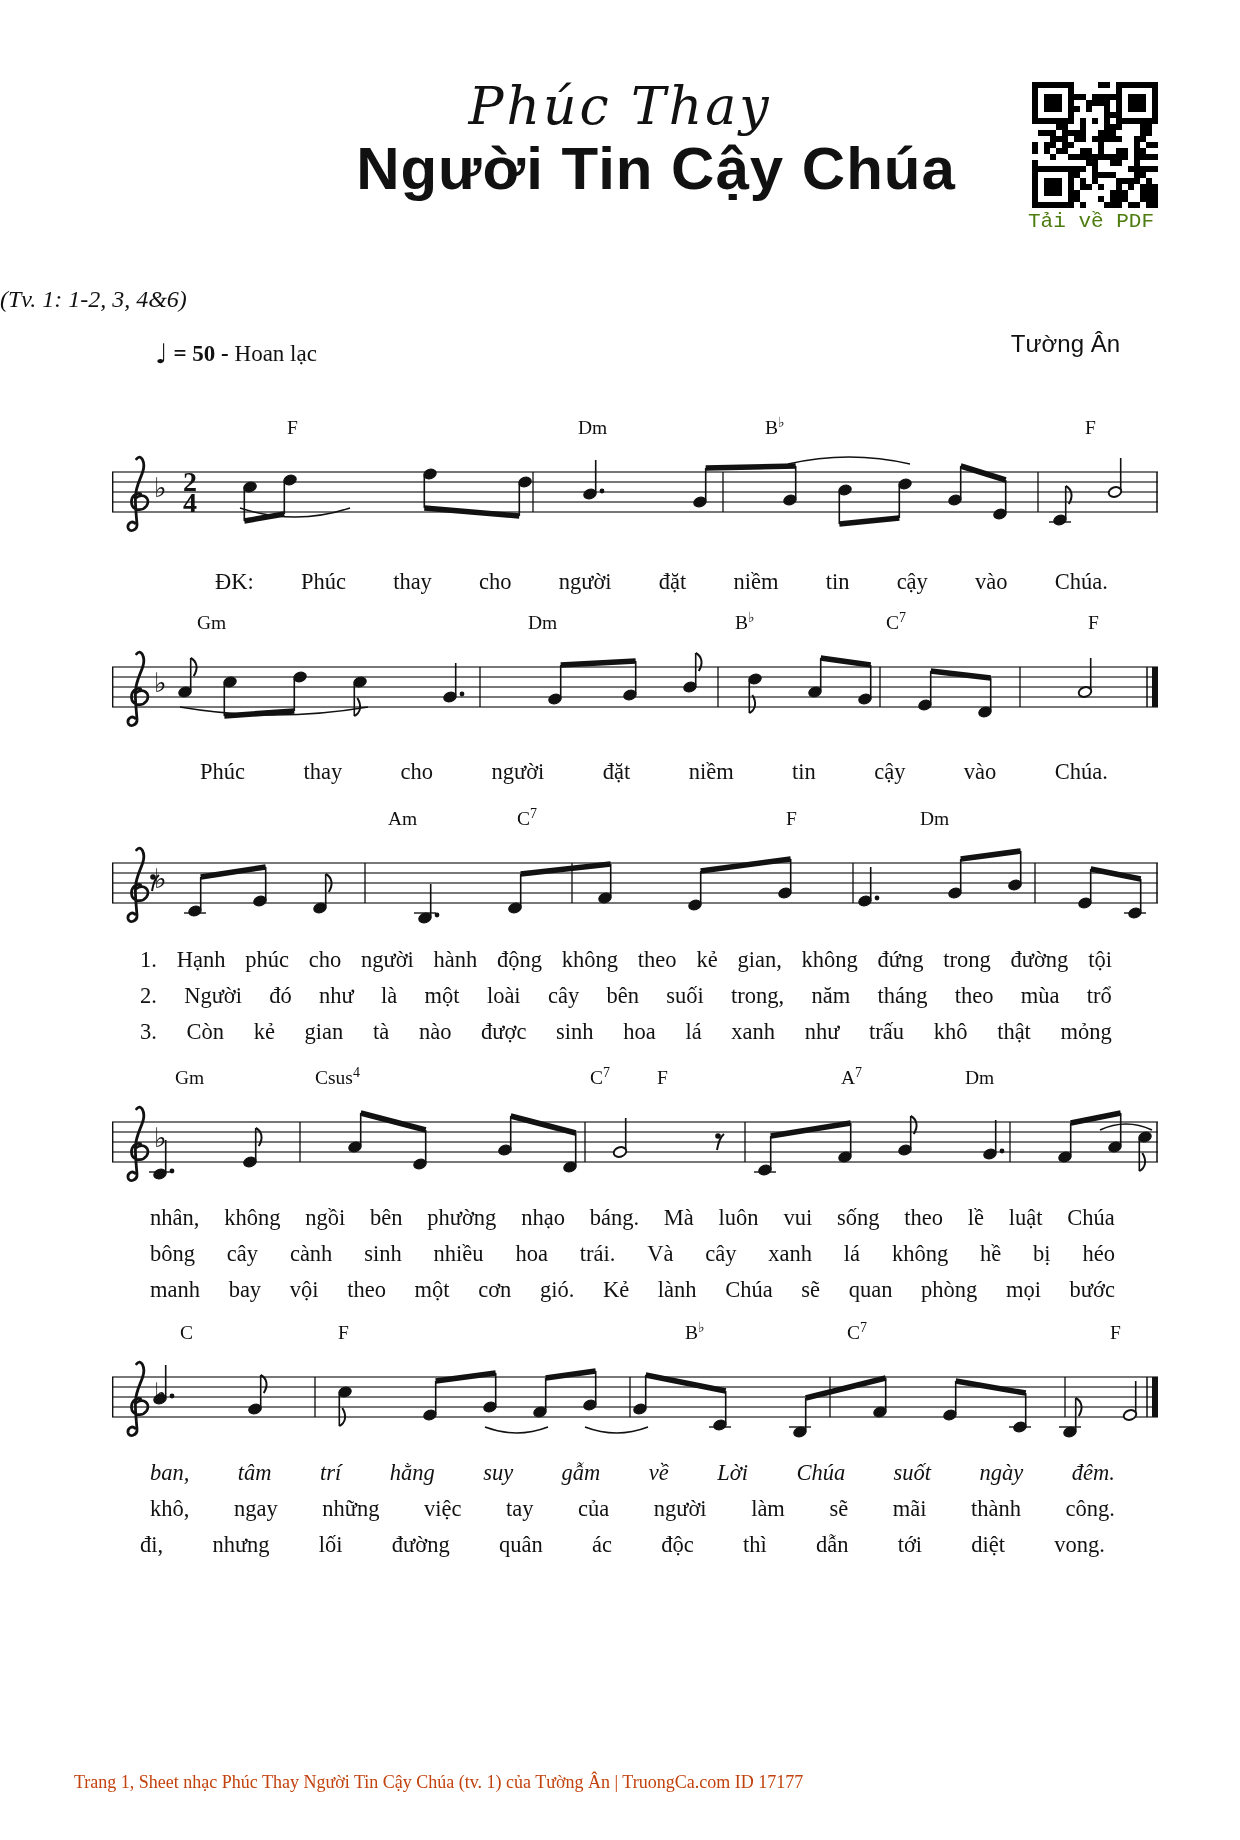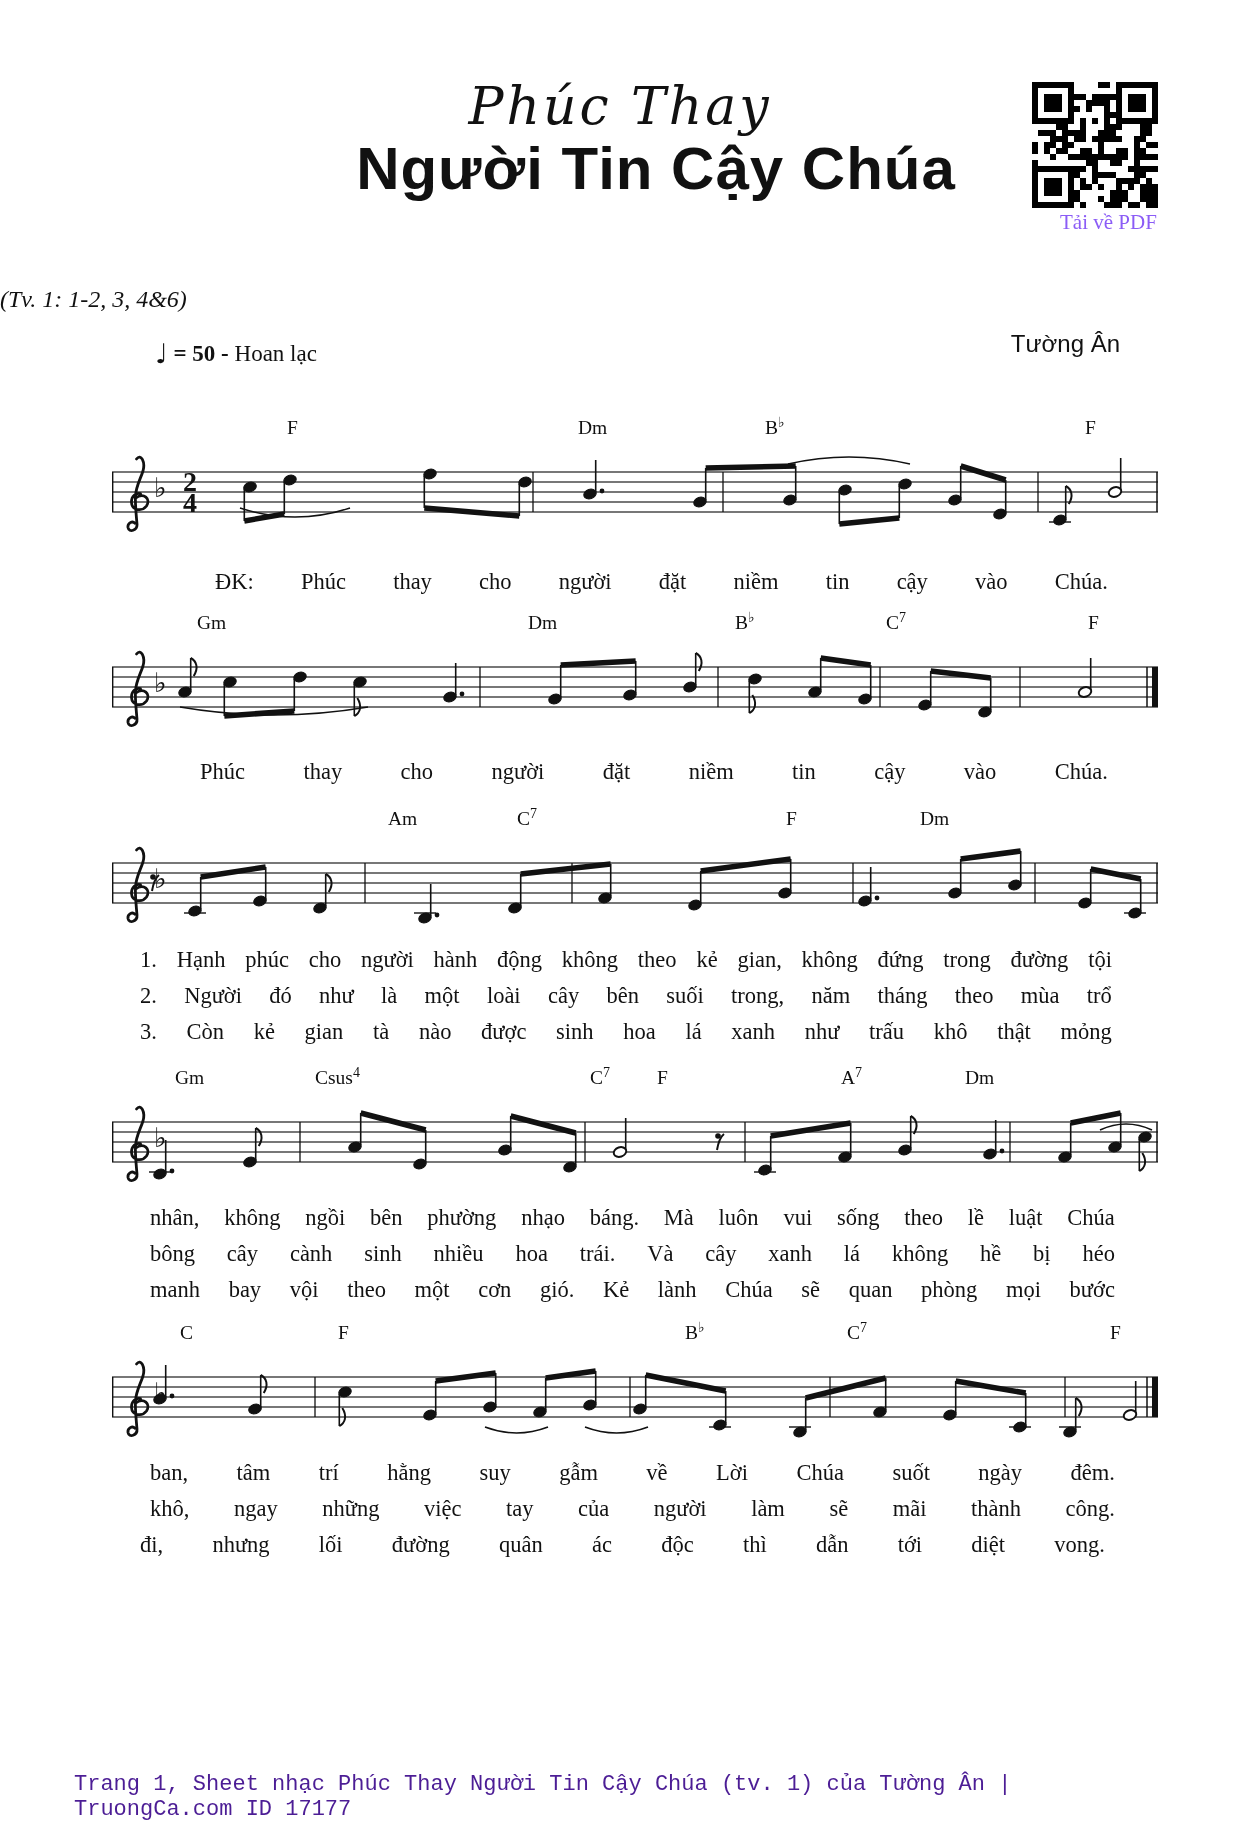--- a/index.html
+++ b/index.html
@@ -10,27 +10,27 @@
      font-family:"DejaVu Serif", serif;font-style:italic;font-size:52px;letter-spacing:3px;}
   #title-main{top:134px;left:0;width:1240px;text-align:center;
      font-family:"Liberation Sans", sans-serif;font-weight:bold;font-size:60px;letter-spacing:1px;margin-left:36px;}
   #subtitle{top:286px;left:0;width:1240px;text-align:left;font-style:italic;font-size:24px;}
   #tempo{top:338px;left:155px;font-size:23px;white-space:nowrap;}
   #tempo .notesym{font-family:"DejaVu Sans", sans-serif;font-size:27px;vertical-align:-2px;}
   #tempo .bold{font-weight:bold;}
   #composer{top:330px;left:960px;width:160px;text-align:right;
      font-family:"Liberation Sans", sans-serif;font-size:24px;}
   #qr{top:82px;left:1032px;width:126px;height:126px;}
-  #qr-label{top:210px;left:1060px;width:136px;font-family:Liberation Serif, serif;
-     font-size:21px;color:#8b5cf6;}
+  #qr-label{top:210px;left:1028px;width:136px;font-family:Liberation Mono, monospace;
+     font-size:21px;color:#4d7c0f;}
   .system{position:absolute;left:100px;width:1070px;height:160px;}
   .lyric-row{position:absolute;display:flex;justify-content:space-between;
      font-size:22.5px;line-height:30px;height:30px;white-space:nowrap;}
-  #footer{top:1772px;left:74px;width:1100px;font-family:Liberation Mono, monospace;
-     font-size:22px;color:#4c1d95;}
+  #footer{top:1772px;left:74px;width:1100px;font-family:Liberation Serif, serif;
+     font-size:18px;color:#c2410c;}
 </style>
 </head>
 <body>
 
 <div id="page">
   <div class="abs" id="title-script">Phúc Thay</div>
   <div class="abs" id="title-main">Người Tin Cậy Chúa</div>
   <svg class="abs" id="qr" viewBox="0 0 126 126">
       <rect x="0" y="0" width="6" height="6" fill="#000"></rect>
       <rect x="6" y="0" width="6" height="6" fill="#000"></rect>
@@ -714,21 +714,21 @@
         <span>gió.</span>
         <span>Kẻ</span>
         <span>lành</span>
         <span>Chúa</span>
         <span>sẽ</span>
         <span>quan</span>
         <span>phòng</span>
         <span>mọi</span>
         <span>bước</span>
       </div>
-      <div class="lyric-row" style="top: 1458px; left: 150px; width: 965px;">
+      <div class="lyric-row" style="top: 1458px; left: 150px; width: 965px; font-style: italic;">
         <span>ban,</span>
         <span>tâm</span>
         <span>trí</span>
         <span>hằng</span>
         <span>suy</span>
         <span>gẫm</span>
         <span>về</span>
         <span>Lời</span>
         <span>Chúa</span>
         <span>suốt</span>

